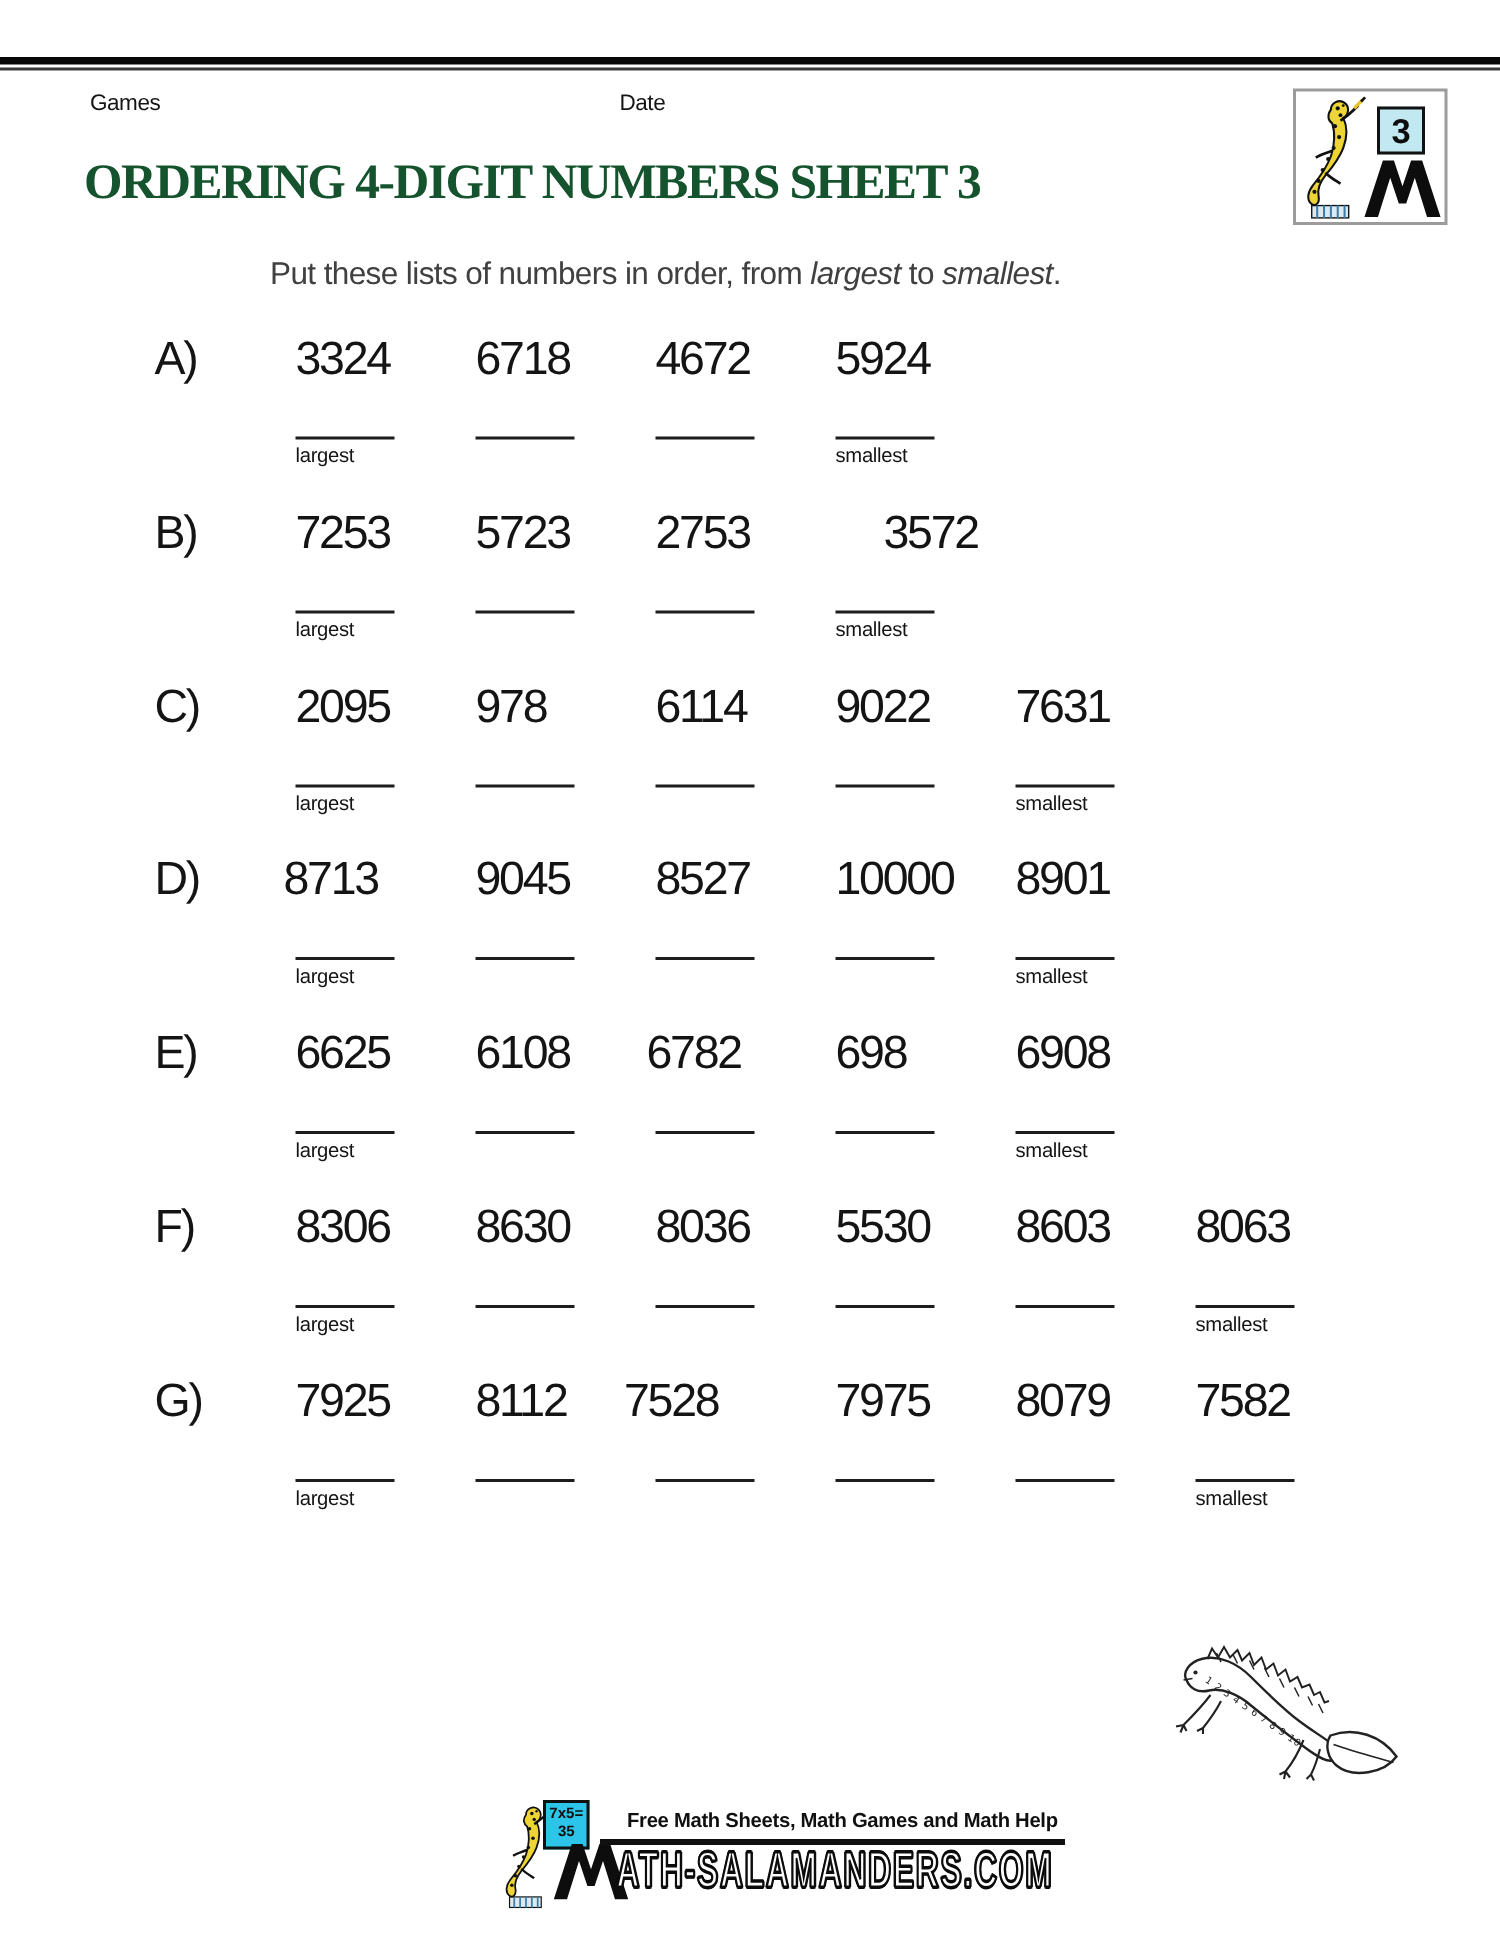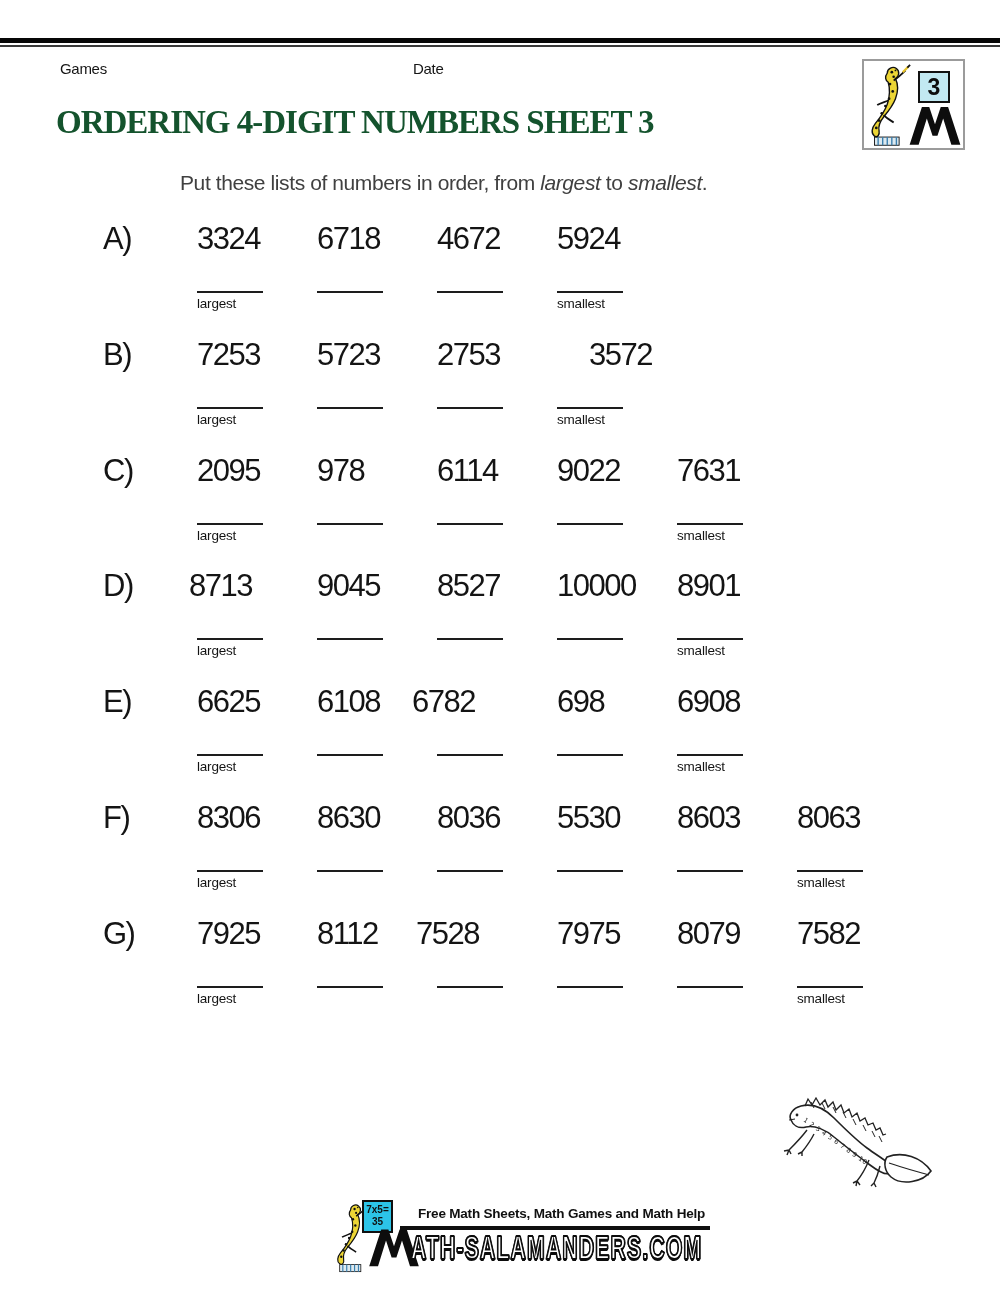--- a/index.html
+++ b/index.html
@@ -157,21 +157,21 @@
         <div class="blank" style="left: 677px;"></div>
         <div class="under" style="left: 197px;">largest</div>
         <div class="under" style="left: 677px;">smallest</div>
       </div>
       <div class="row" style="top: 685.2px;">
         <div class="cell" style="left: 103px;">E)</div>
         <div class="cell" style="left: 197px;">6625</div>
         <div class="blank" style="left: 197px;"></div>
         <div class="cell" style="left: 317px;">6108</div>
         <div class="blank" style="left: 317px;"></div>
-        <div class="cell" style="left: 412px;">6782</div>
+        <div class="cell" style="left: 431px;">6782</div>
         <div class="blank" style="left: 437px;"></div>
         <div class="cell" style="left: 557px;">698</div>
         <div class="blank" style="left: 557px;"></div>
         <div class="cell" style="left: 677px;">6908</div>
         <div class="blank" style="left: 677px;"></div>
         <div class="under" style="left: 197px;">largest</div>
         <div class="under" style="left: 677px;">smallest</div>
       </div>
       <div class="row" style="top: 801px;">
         <div class="cell" style="left: 103px;">F)</div>

